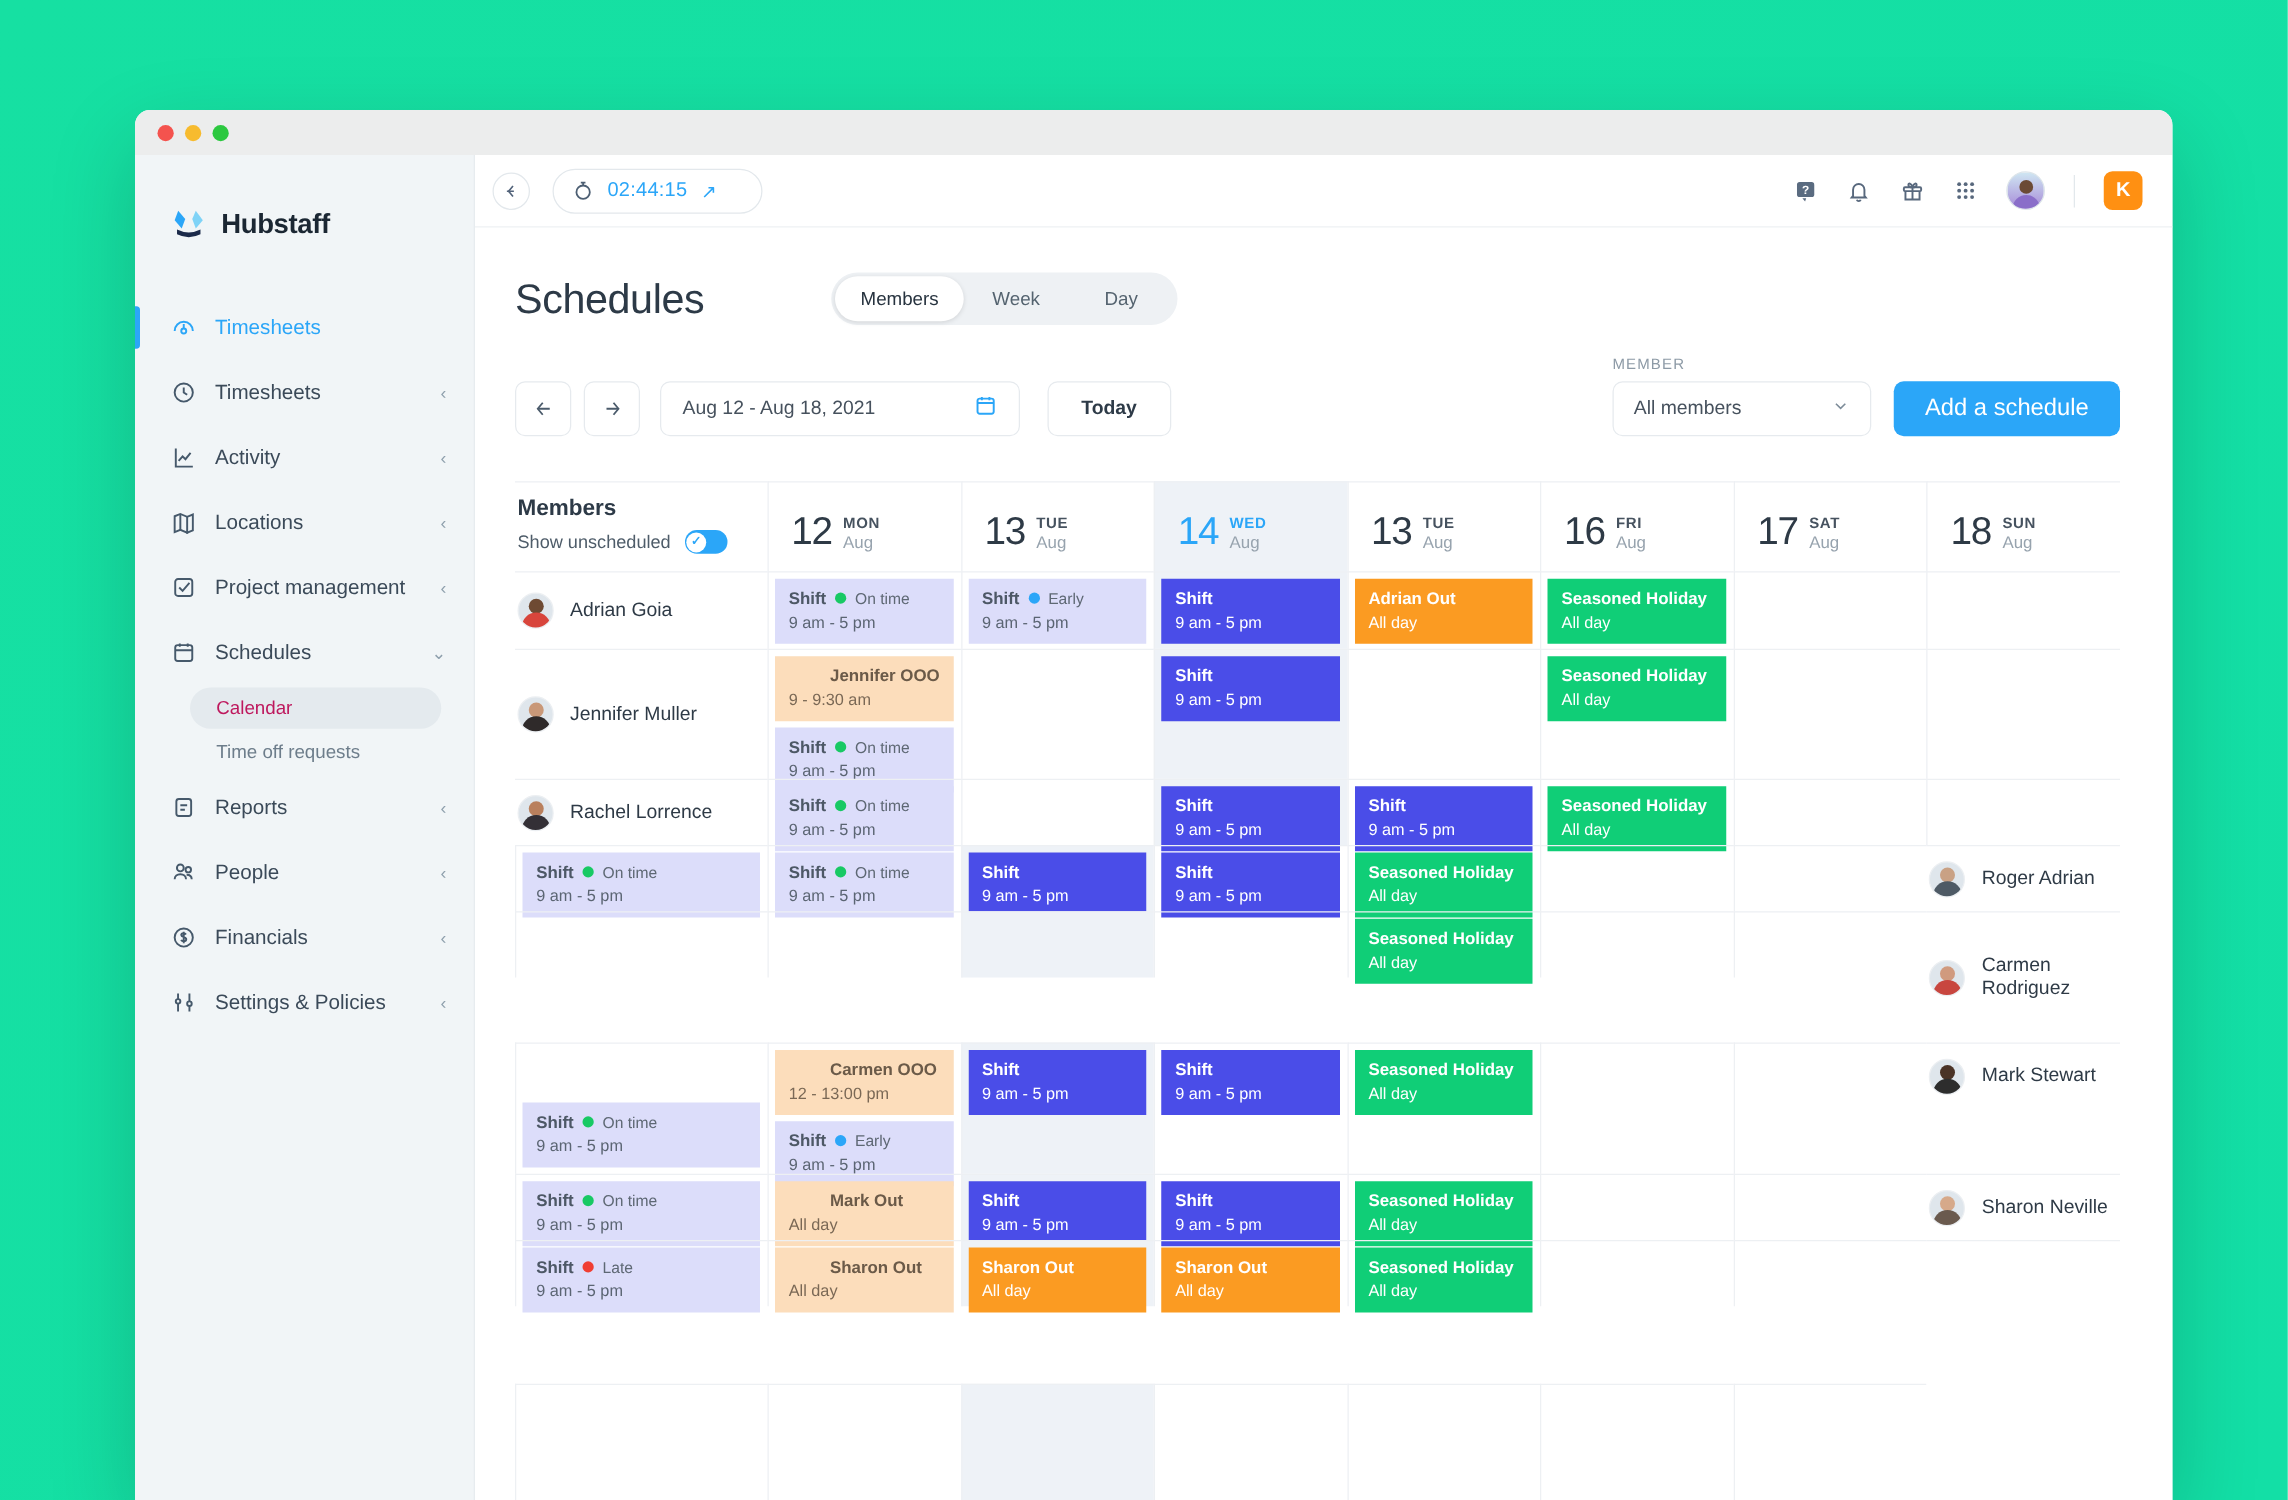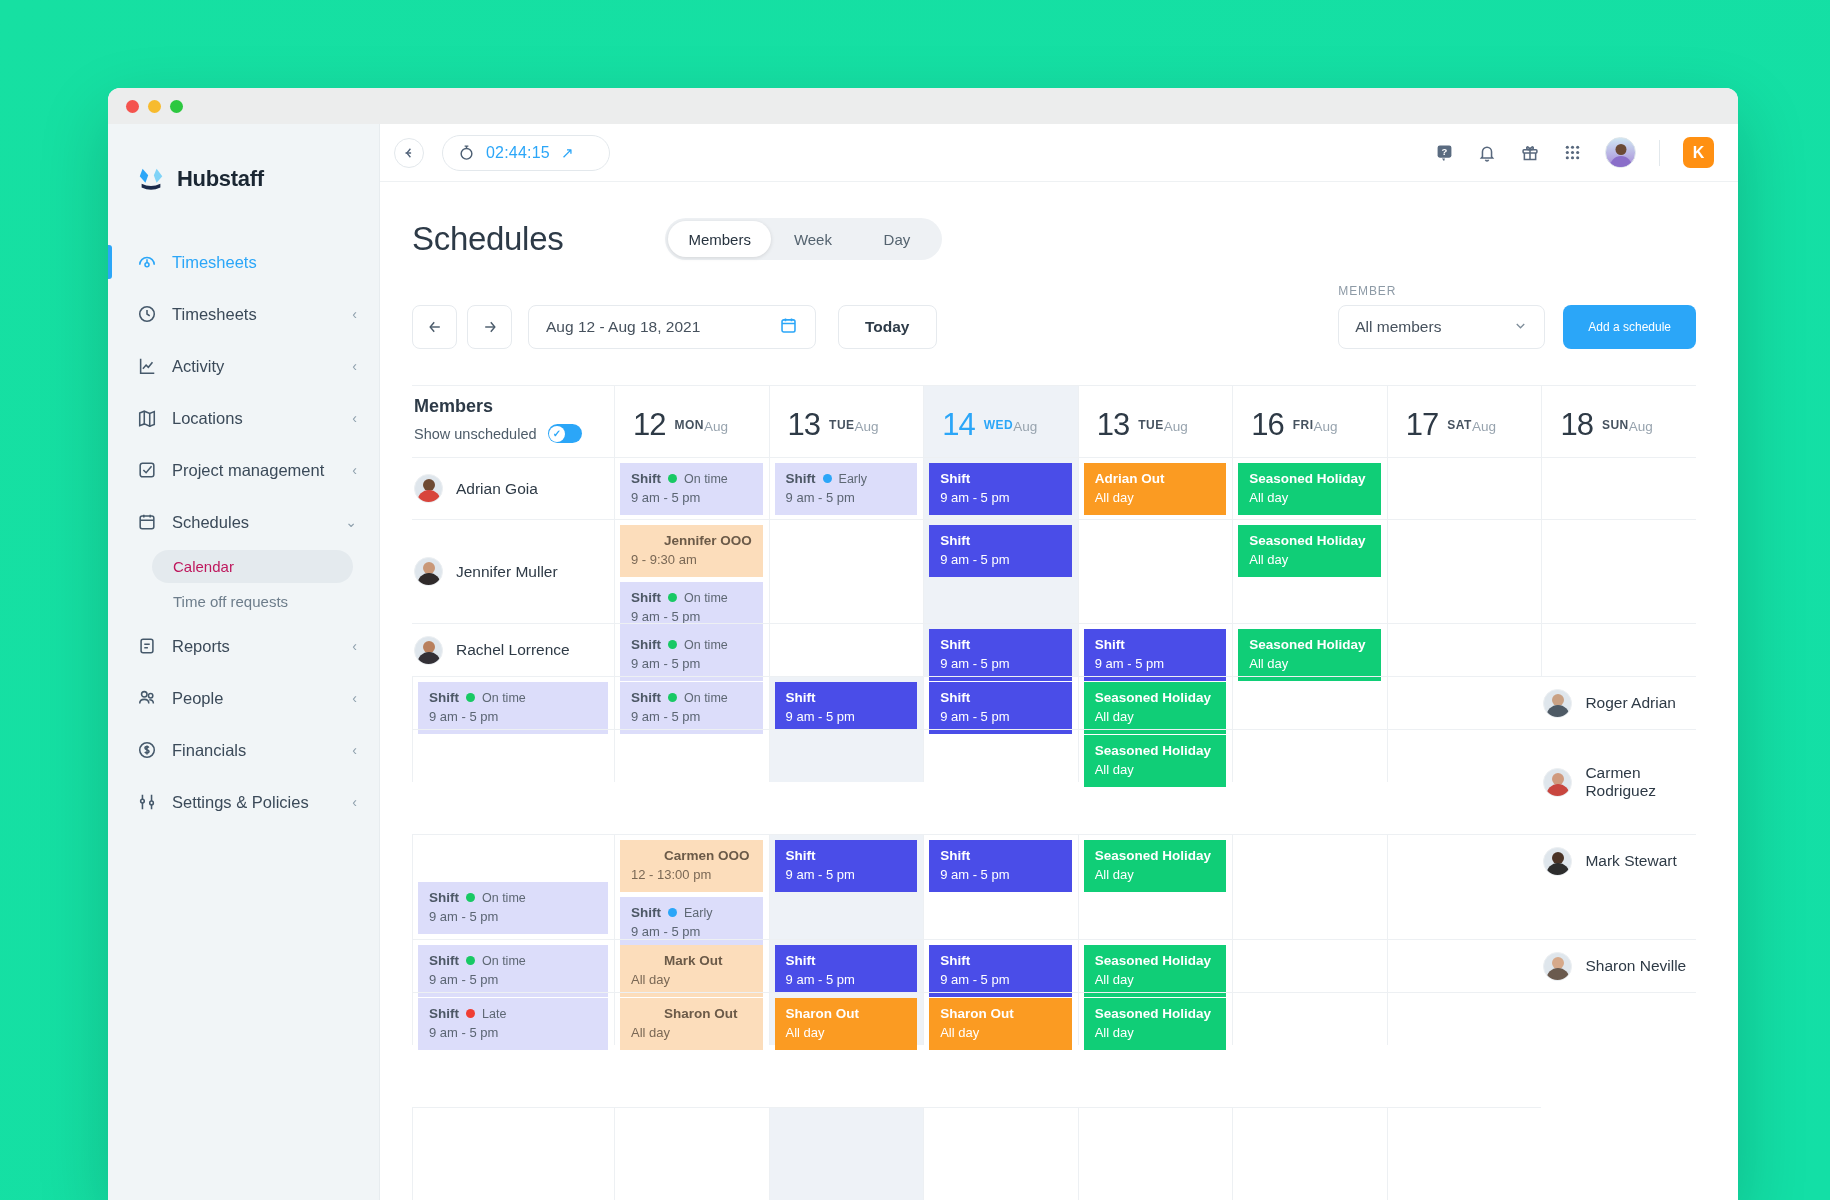--- a/index.html
+++ b/index.html
@@ -164,39 +164,39 @@
   .spacer { flex: 1; }
   .member-filter { display: flex; flex-direction: column; }
   .ml-label { font-size: 12px; color: #8d9aa6; letter-spacing: .9px; margin-bottom: 7px; }
   .sel {
     width: 207px; height: 44px; border: 1px solid #e6eaee; border-radius: 8px;
     background: #fff; display: flex; align-items: center; padding: 0 16px; cursor: pointer;
   }
   .sel-text { font-size: 15.5px; color: #46515d; flex: 1; }
   .add-btn {
     margin-left: 18px; height: 44px; padding: 0 25px; border: none; border-radius: 8px;
-    background: #2BA6F8; color: #fff; font-size: 12px; cursor: pointer;
+    background: #2BA6F8; color: #fff; font-size: 19px; cursor: pointer;
     display: flex; align-items: center; font-family: inherit;
   }
 
   
   .cal { margin-top: 36px; flex:1; min-height:0; }
   .cal-grid { display: grid; grid-template-columns: 202px repeat(7, 1fr); }
 
   .hcell {
     border-top: 1px solid #edf0f3;
     border-left: 1px solid #edf0f3;
     height: 72px; padding: 6px 0 0 18px;
     display: flex; align-items: center; gap: 9px;
   }
   .hcell:first-child { border-left: none; padding-left: 2px; align-items: flex-start; }
   .hcell.today { background: #eef2f7; }
   .dnum { font-size: 31px; color: #2e3a46; font-weight: normal; letter-spacing: -1px; }
   .hcell.today .dnum { color: #2BA6F8; }
-  .dwrap { display: flex; flex-direction: row; padding-top: 3px; }
+  .dwrap { display: flex; flex-direction: column; padding-top: 3px; }
   .dwd { font-size: 12px; color: #46525f; letter-spacing: .5px; font-weight: bold;}
   .hcell.today .dwd { color: #2BA6F8; }
   .dmo { font-size: 13.5px; color: #97a3ae; margin-top: 1px; }
 
   .members-head { display: flex; flex-direction: column; padding-top: 4px; }
   .mh-title { font-size: 18px; font-weight: bold; color: #2d3a47; }
   .mh-sub { display: flex; align-items: center; gap: 11px; margin-top: 7px; }
   .mh-sub-label { font-size: 14.5px; color: #4e5c69; }
   .toggle {
     width: 34px; height: 19px; border-radius: 10px; background: #2BA6F8;

